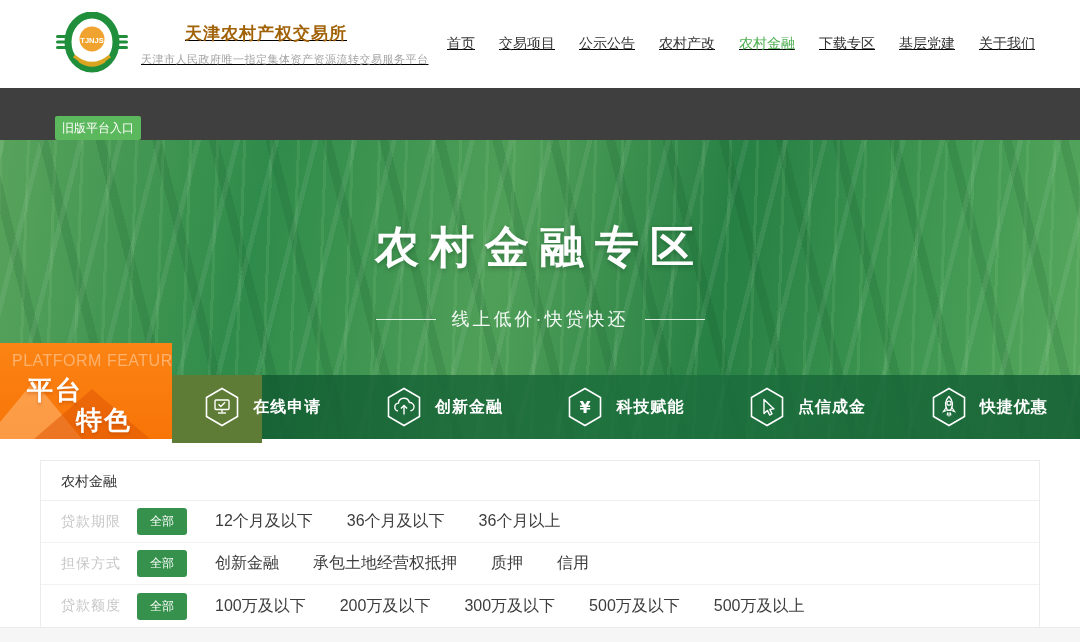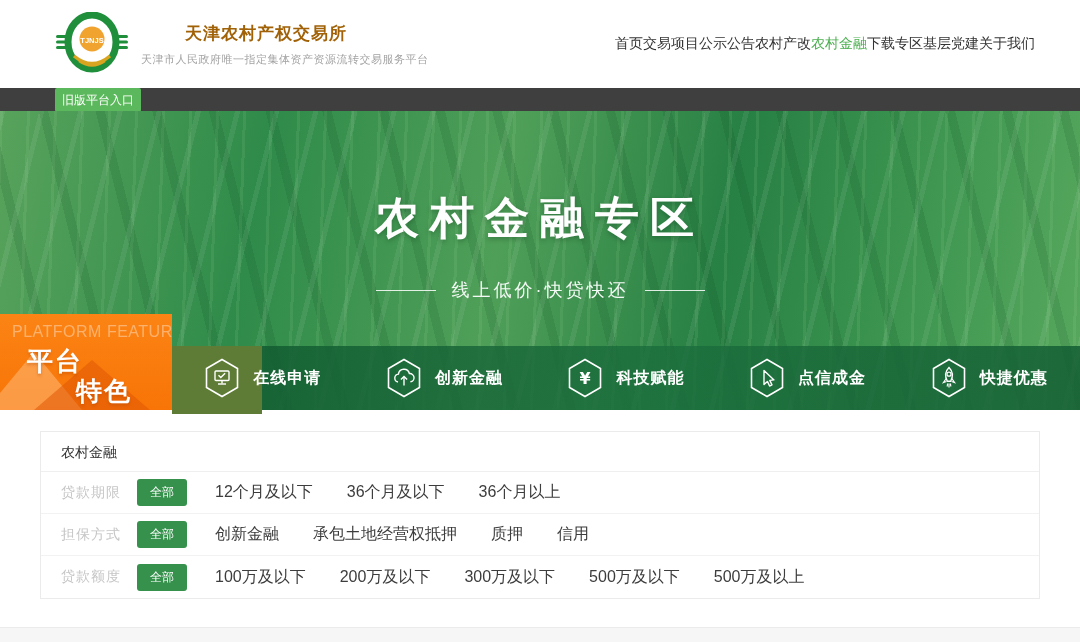--- a/index.html
+++ b/index.html
@@ -1,30 +1,30 @@
 <!DOCTYPE html>
 <html><head>
 <meta charset="utf-8">
 <style>
   * { margin:0; padding:0; box-sizing:border-box; }
   html,body { width:1080px; height:642px; overflow:hidden; background:#fff;
     font-family:"Liberation Sans","DejaVu Sans",sans-serif; }
 
   
-  .top-header { height:88px; background:#fff; display:flex; align-items:center; padding:0 45px 0 55px; }
+  .top-header { height:88px; background:#fff; display:flex; align-items:center; padding:0 45px 0 55px;text-decoration:underline; }
   .logo-wrap { display:flex; align-items:center; }
   .brand-text { margin-left:12px; }
   .site-title { font-size:17px; font-weight:bold; color:#a16207; letter-spacing:1px;margin-left:44px; }
   .site-subtitle { font-size:11px; color:#a3a3a3; margin-top:7px; letter-spacing:0.5px; }
-  .main-nav { margin-left:auto; display:flex; align-items:center; gap:0; }
+  .main-nav { margin-left:auto; display:flex; align-items:center; gap:24px; }
   .main-nav a { text-decoration:none; font-size:14px; color:#333; cursor:pointer; white-space:nowrap; }
   .main-nav a.active { color:#4caf50; }
 
   
-  .notice-bar { height:23px; background:#3f3f3f; display:flex; align-items:flex-start; padding-left:55px; }
+  .notice-bar { height:52px; background:#3f3f3f; display:flex; align-items:flex-end; padding-left:55px; }
   .old-platform-btn { background:#5cb85c; color:#fff; font-size:12px; border:none; border-radius:2px;
     width:86px; height:24px; line-height:24px; text-align:center; cursor:pointer; }
 
   
   .hero { position:relative; height:299px;
     background:
       repeating-linear-gradient(104deg, rgba(255,255,255,0.07) 0 5px, rgba(255,255,255,0) 5px 38px),
       repeating-linear-gradient(76deg, rgba(6,64,26,0.12) 0 9px, rgba(0,0,0,0) 9px 55px),
       repeating-linear-gradient(92deg, rgba(180,230,170,0.10) 0 3px, rgba(0,0,0,0) 3px 27px),
       linear-gradient(100deg,#58a35c 0%,#2f8b4a 24%,#4f9f58 46%,#278044 66%,#3f9751 84%,#58a85e 100%);

